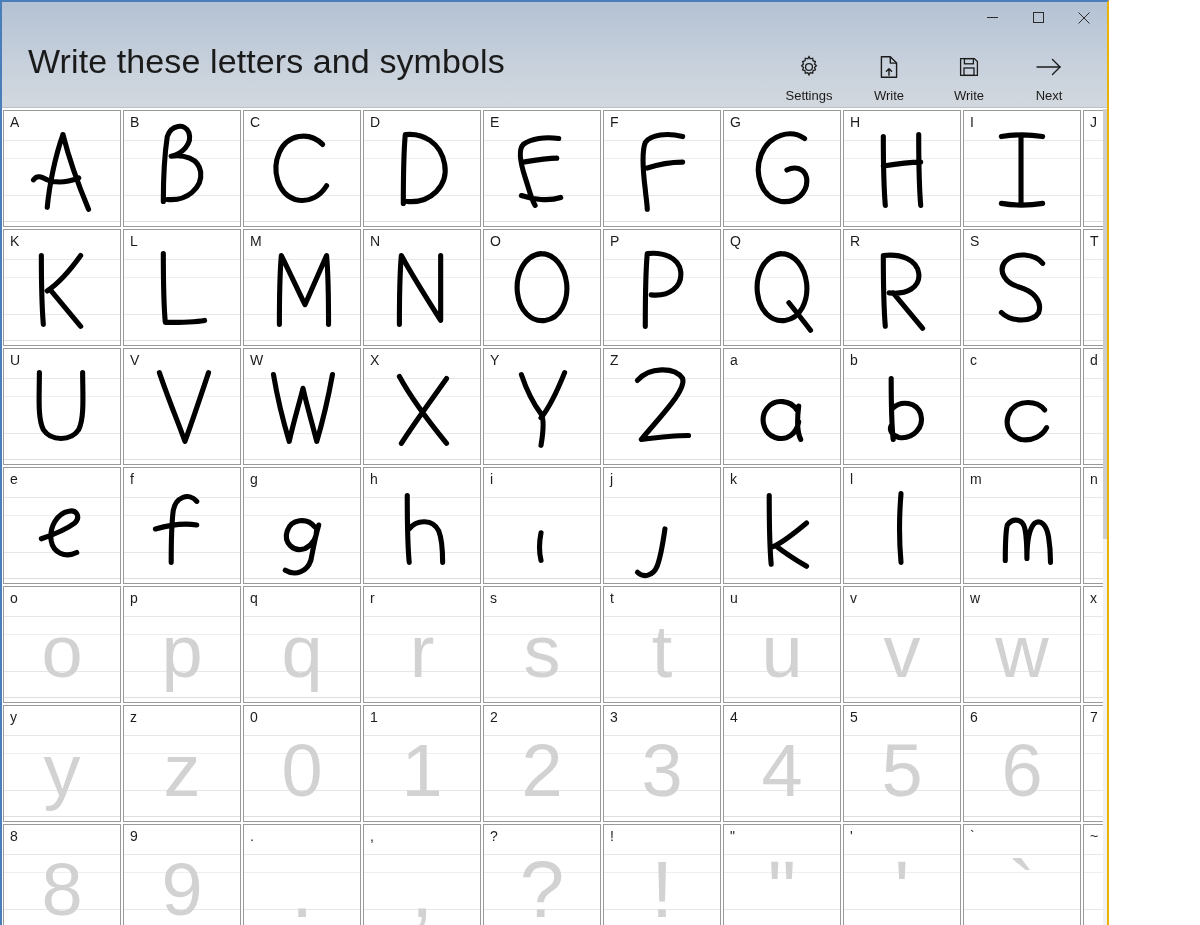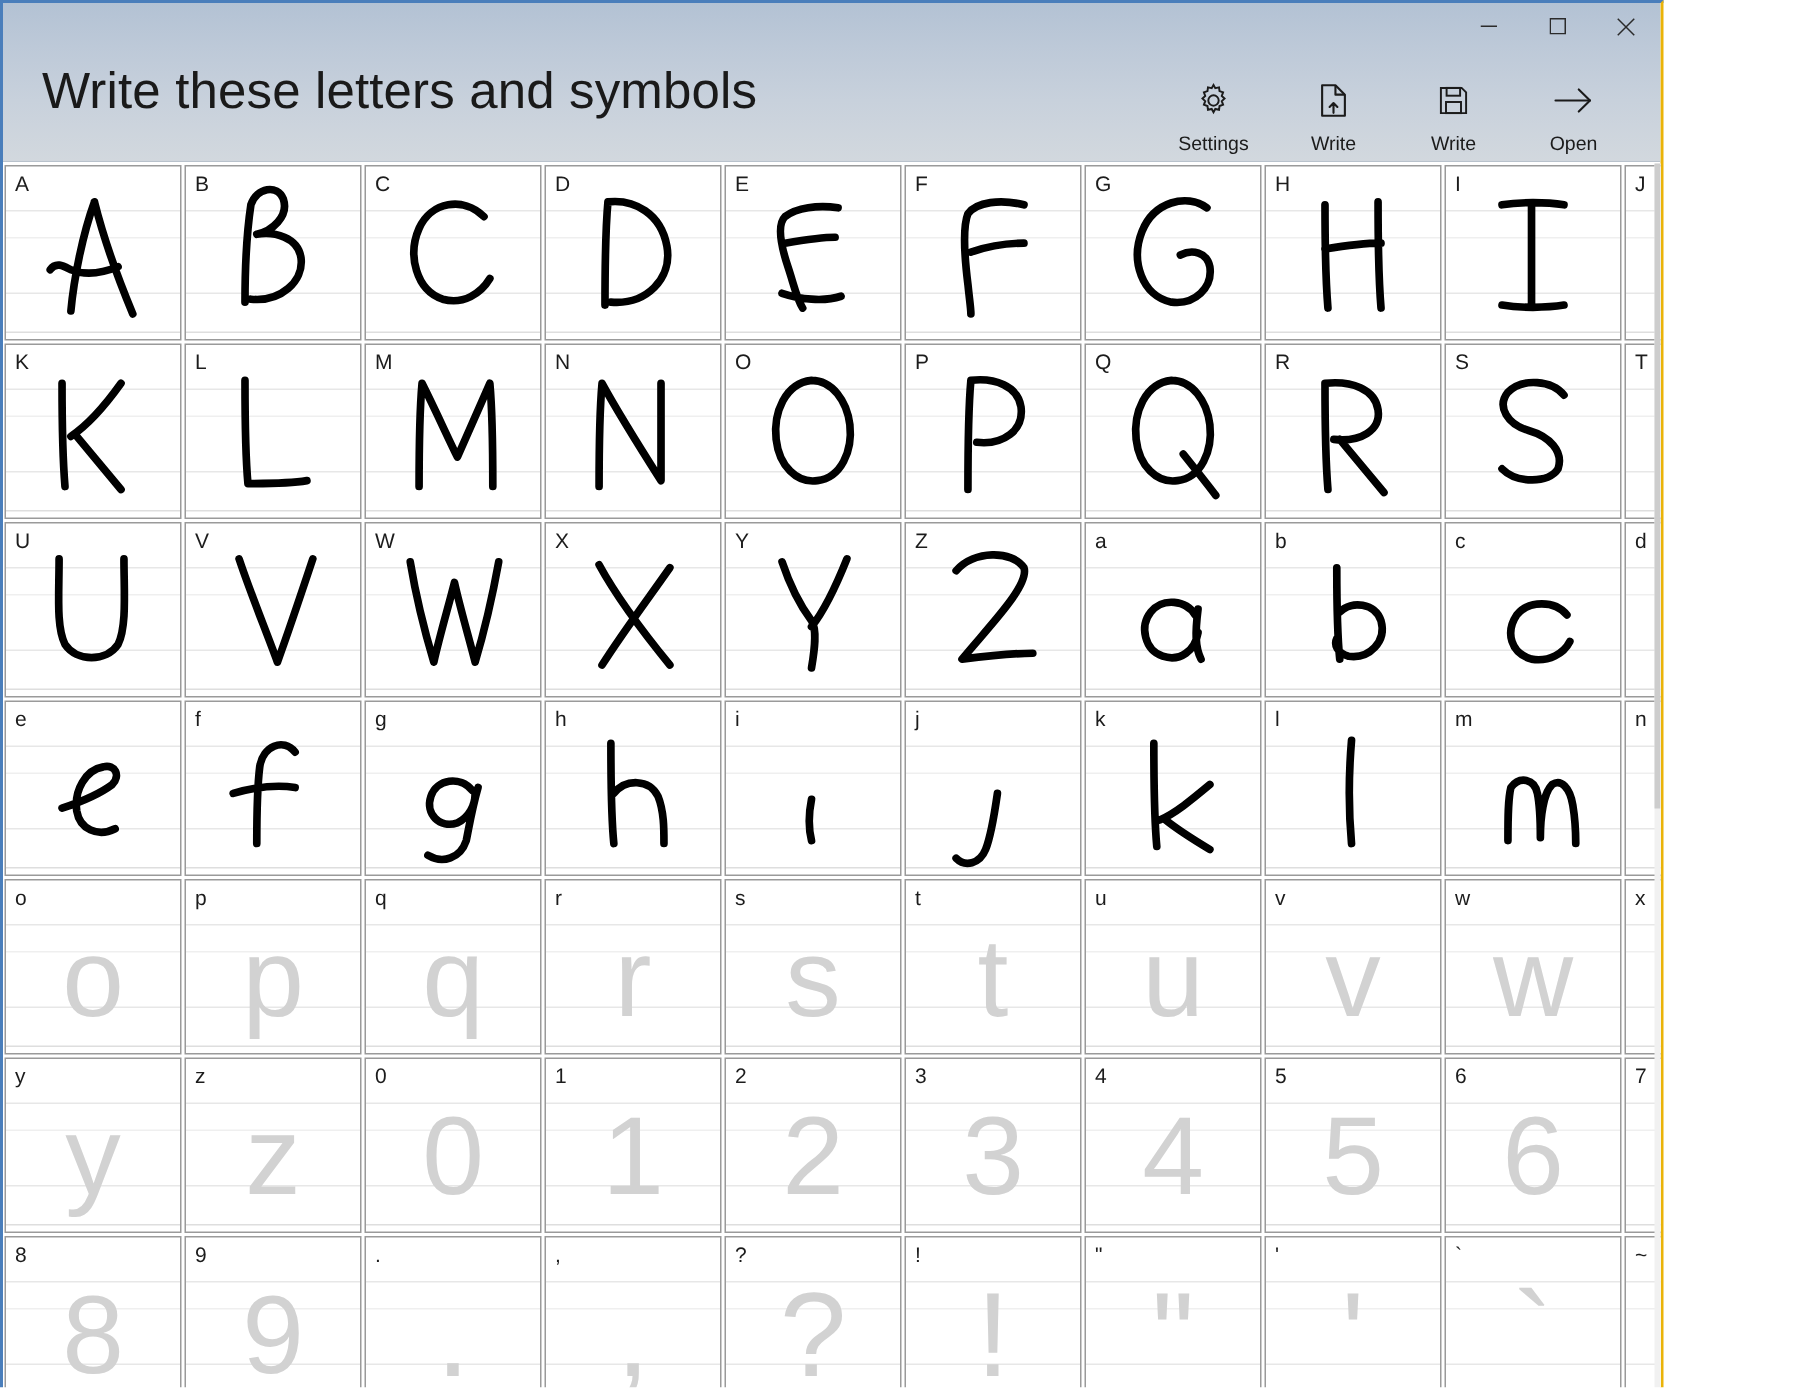--- a/index.html
+++ b/index.html
@@ -216,21 +216,21 @@
         <span class="clabel">Write</span>
       </div>
 
       <div class="cmd">
         <span class="glyph">
           <svg width="30" height="26" viewBox="0 0 30 24" fill="none" stroke="currentColor" stroke-width="1.4" stroke-linecap="round" stroke-linejoin="round">
             <path d="M3 12 H26"></path>
             <path d="M18.5 4.6 L26 12 L18.5 19.4"></path>
           </svg>
         </span>
-        <span class="clabel">Open</span>
+        <span class="clabel">Next</span>
       </div>
 
     </div>
   </div>
 
   <div class="gridwrap">
     <div class="grid" id="grid">
         <div class="cell">
           <div class="rules">
             <i class="r1"></i>

